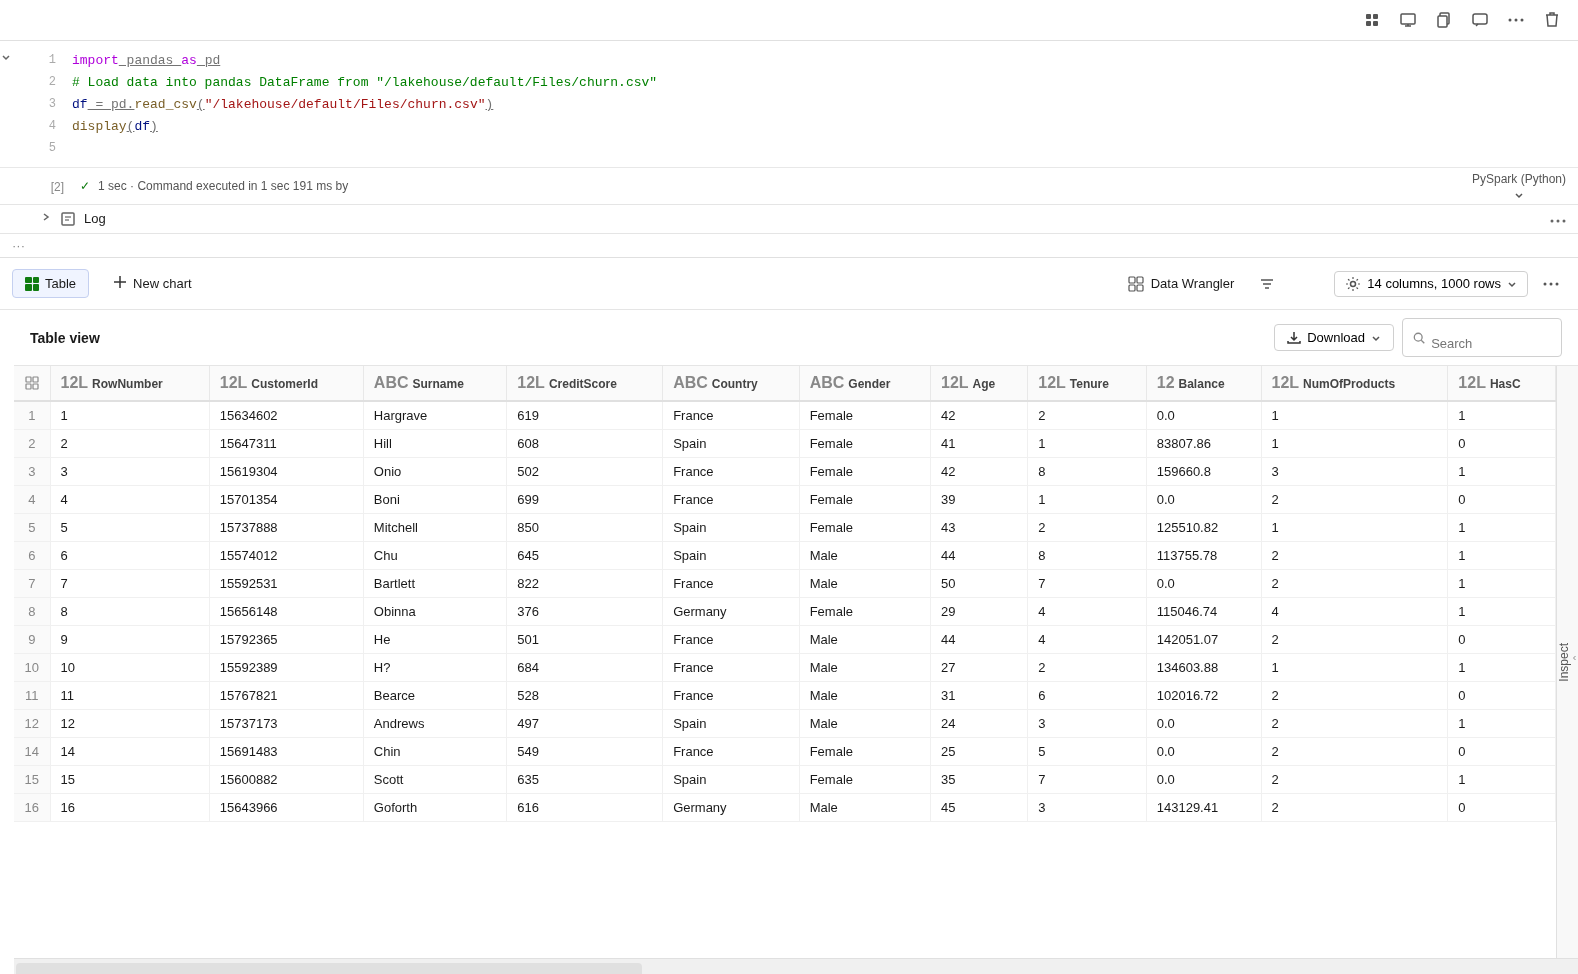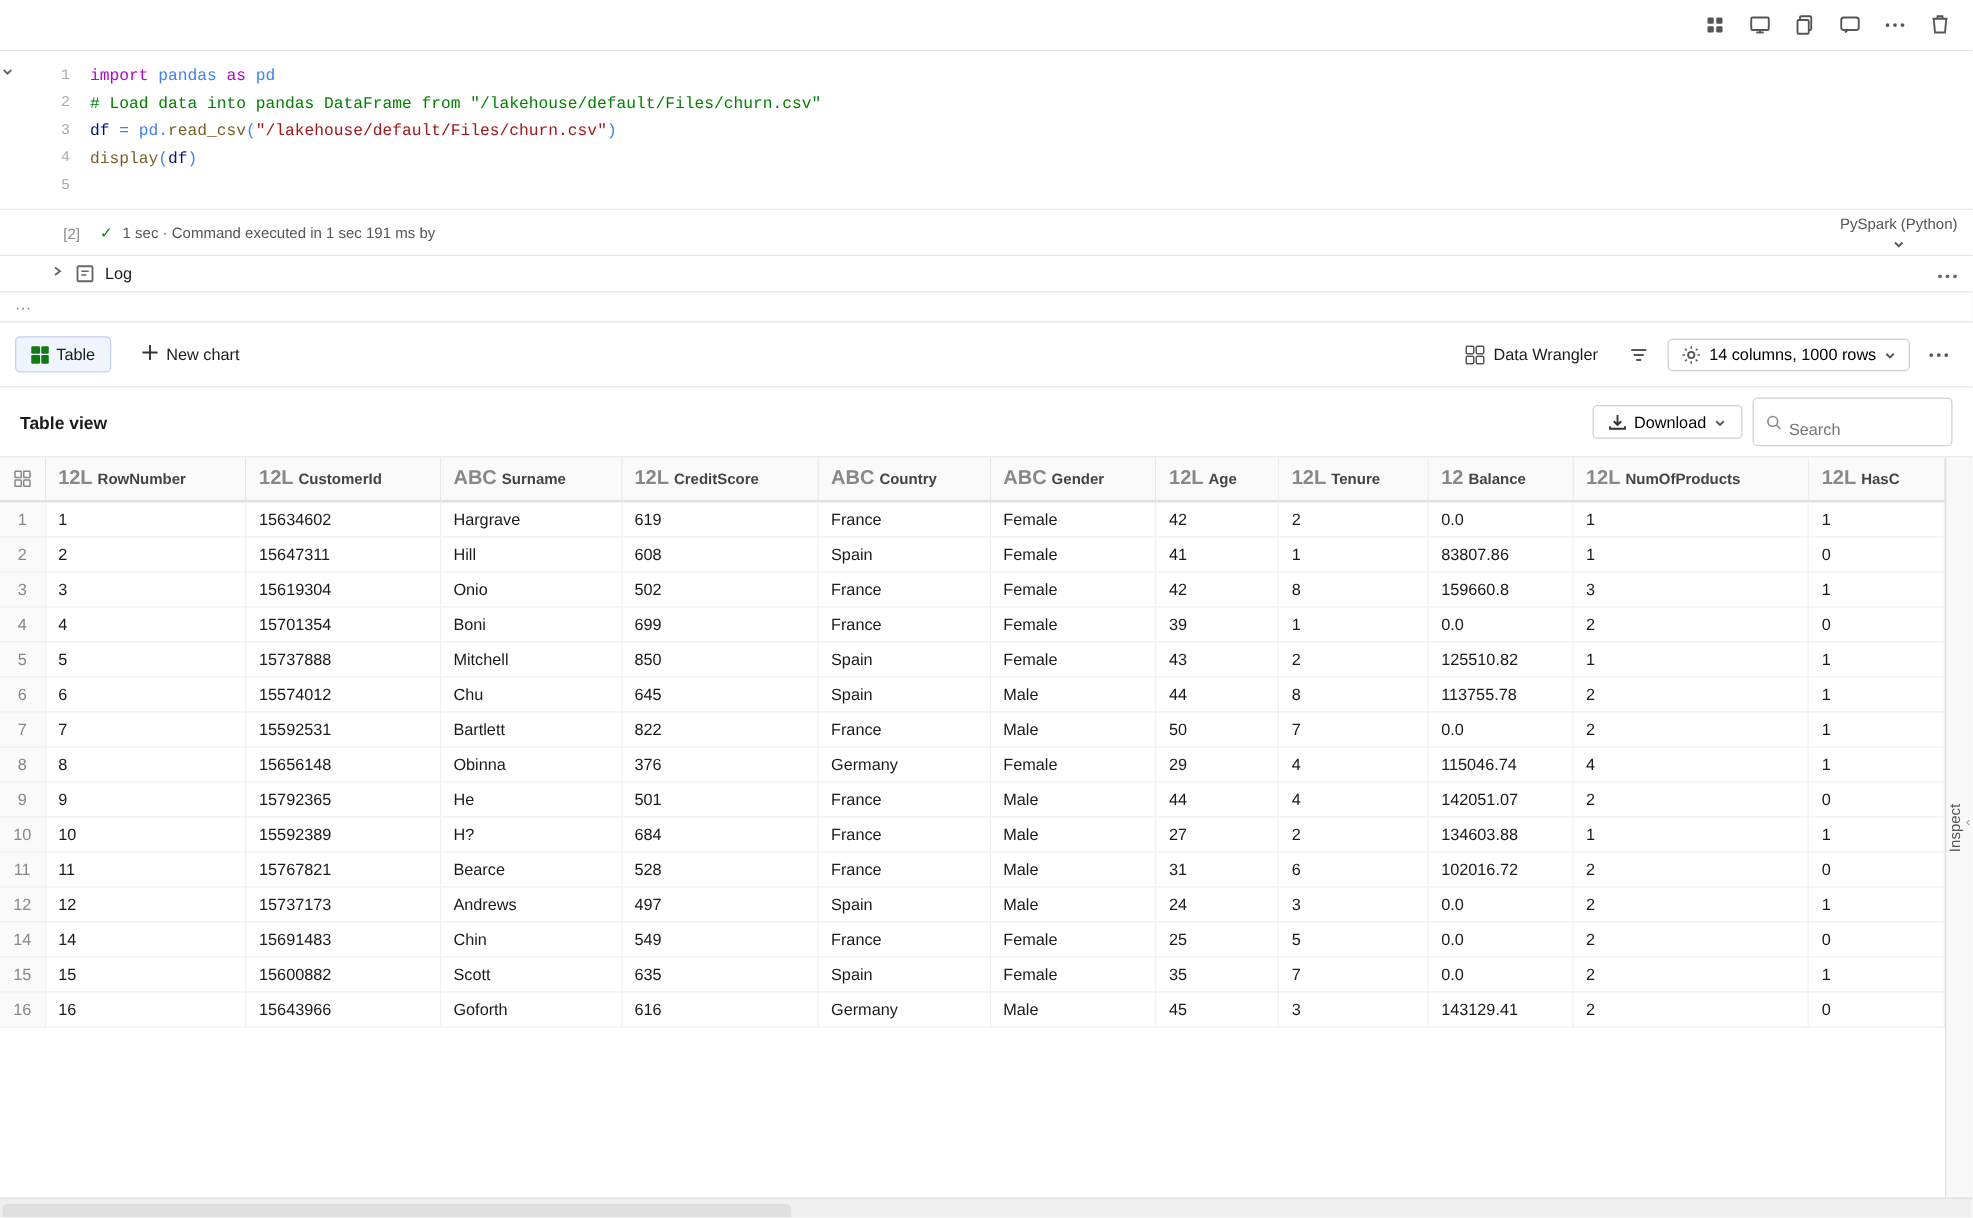--- a/index.html
+++ b/index.html
@@ -24,21 +24,21 @@
     .code-area {
       flex: 1; padding: 8px 12px;
     }
     .code-line { display: flex; align-items: center; min-height: 22px; font-family: 'Consolas', 'Courier New', monospace; font-size: 13px; }
     .line-num { color: #aaa; min-width: 20px; text-align: right; margin-right: 16px; user-select: none; font-size: 12px; }
     .kw { color: #AF00DB; }
     .str { color: #A31515; }
     .fn { color: #795E26; }
     .comment { color: #008000; text-align: center; }
     .var { color: #001080; font-family: Liberation Mono, monospace; }
-    .plain { color: #3b82f6; }
+    .plain { color: #737373; text-decoration: underline; }
 
     .cell-wrapper { display: flex; background: #fff; border-bottom: 1px solid #e8e8e8; }
     .collapse-btn { width: 24px; display: flex; align-items: flex-start; padding-top: 10px; cursor: pointer; color: #666; }
 
     
     .cell-status-bar {
       display: flex; align-items: center; justify-content: space-between;
       padding: 4px 12px 4px 40px; background: #fff; border-bottom: 1px solid #e5e5e5;
       min-height: 32px;
     }
@@ -85,30 +85,30 @@
       display: flex; align-items: center; gap: 6px; padding: 6px 10px;
       border: none; background: transparent; cursor: pointer; font-size: 13px; color: #1a1a1a;
       border-radius: 4px;
     }
     .filter-btn {
       width: 30px; height: 30px; border: none; background: transparent;
       cursor: pointer; display: flex; align-items: center; justify-content: center; border-radius: 4px;
     }
     .cols-rows-btn {
       display: flex; align-items: center; gap: 6px; padding: 4px 10px;
-      border: 1px solid #d0d0d0; border-radius: 4px; background: #fff; cursor: pointer; font-size: 13px;
+      border: 1px solid #d0d0d0; border-radius: 4px; background: #fff; cursor: pointer; font-size: 13px; margin-left: 44px;
     }
     .more-btn {
       width: 30px; height: 30px; border: none; background: transparent;
       cursor: pointer; display: flex; align-items: center; justify-content: center; border-radius: 4px;
     }
 
     
     .table-view-container {
-      flex: 1; overflow: hidden; display: flex; flex-direction: column;
+      flex: 1; overflow: hidden; display: flex; flex-direction: column; padding-left: 14px;
     }
     .table-view-header {
       display: flex; align-items: center; justify-content: space-between;
       padding: 8px 16px; background: #fff; border-bottom: 1px solid #e5e5e5;
     }
     .table-view-title { font-size: 14px; font-weight: 600; color: #1a1a1a; }
     .table-actions { display: flex; align-items: center; gap: 8px; }
     .download-btn {
       display: flex; align-items: center; gap: 6px; padding: 5px 12px;
       border: 1px solid #d0d0d0; border-radius: 4px; background: #fff; cursor: pointer; font-size: 13px;

